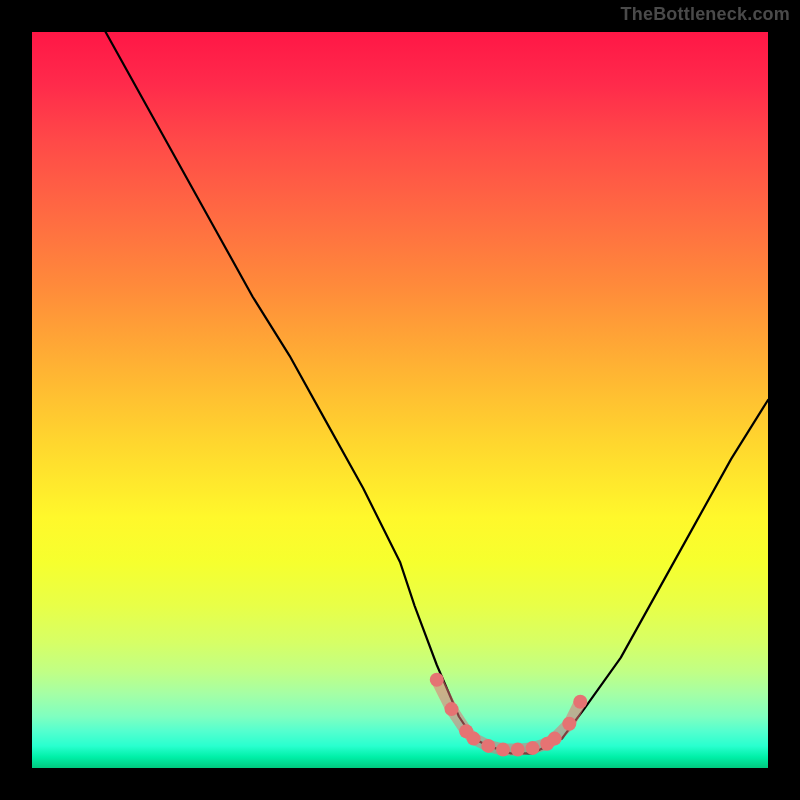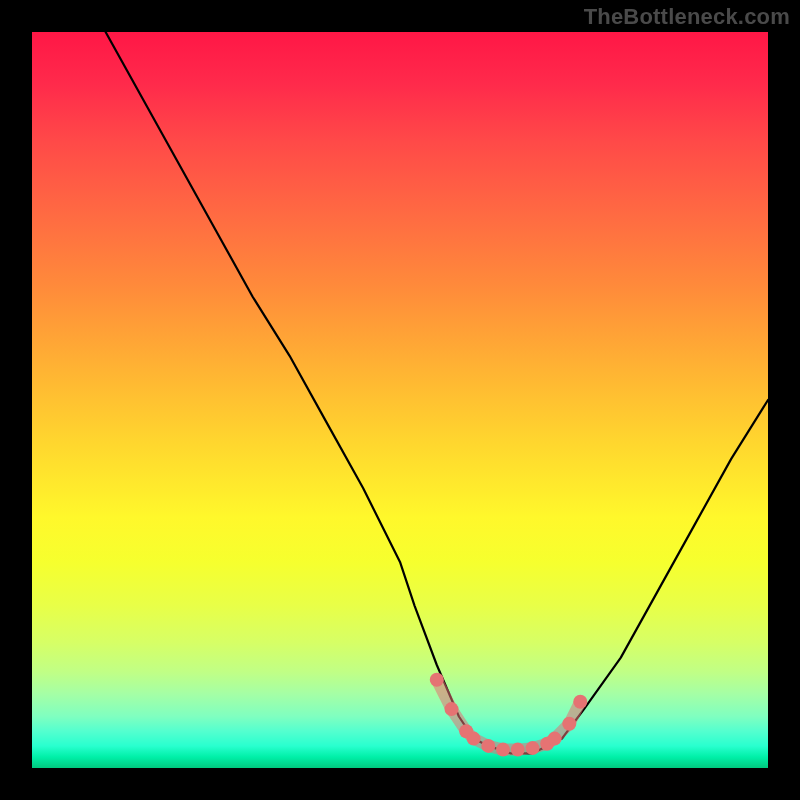--- a/index.html
+++ b/index.html
@@ -47,21 +47,21 @@
       #29ffcf 97%,
       #00f0a8 98.5%,
       #00c97f 100%
     );
   }
   .watermark {
     position: absolute;
     top: 4px;
     right: 10px;
     color: #4a4a4a;
-    font-size: 22px;
+    font-size: 18px;
     font-weight: 600;
     letter-spacing: 0.2px;
     user-select: none;
   }
   svg.curve {
     position: absolute;
     inset: 0;
     width: 736px;
     height: 736px;
   }

